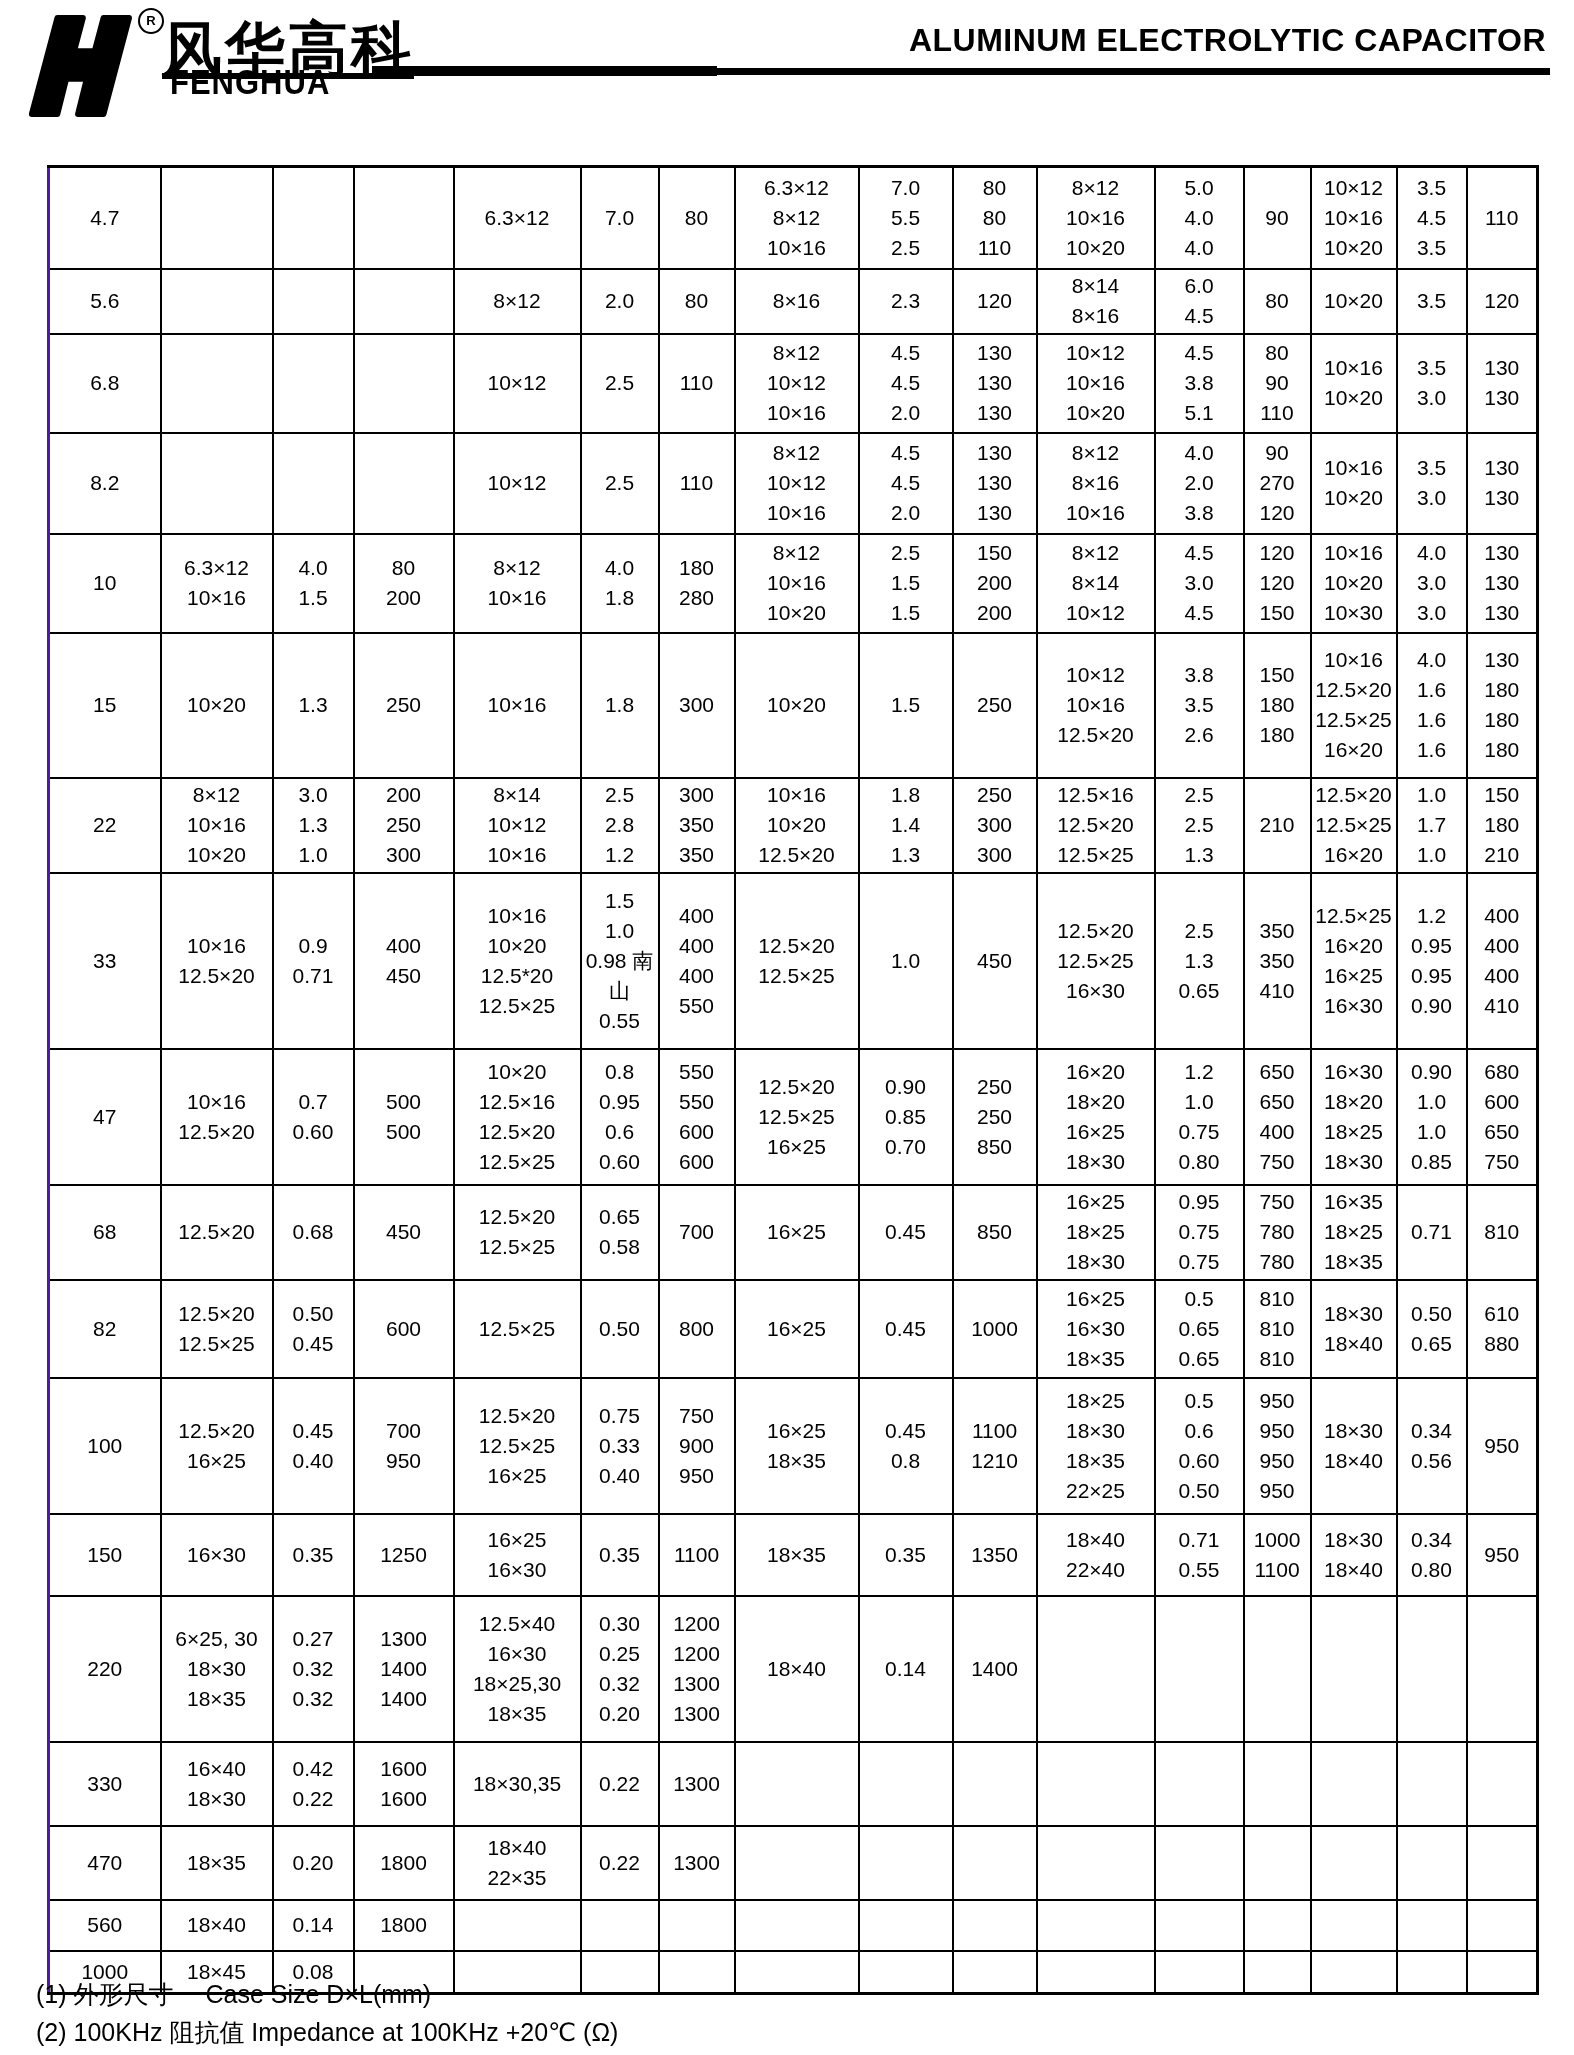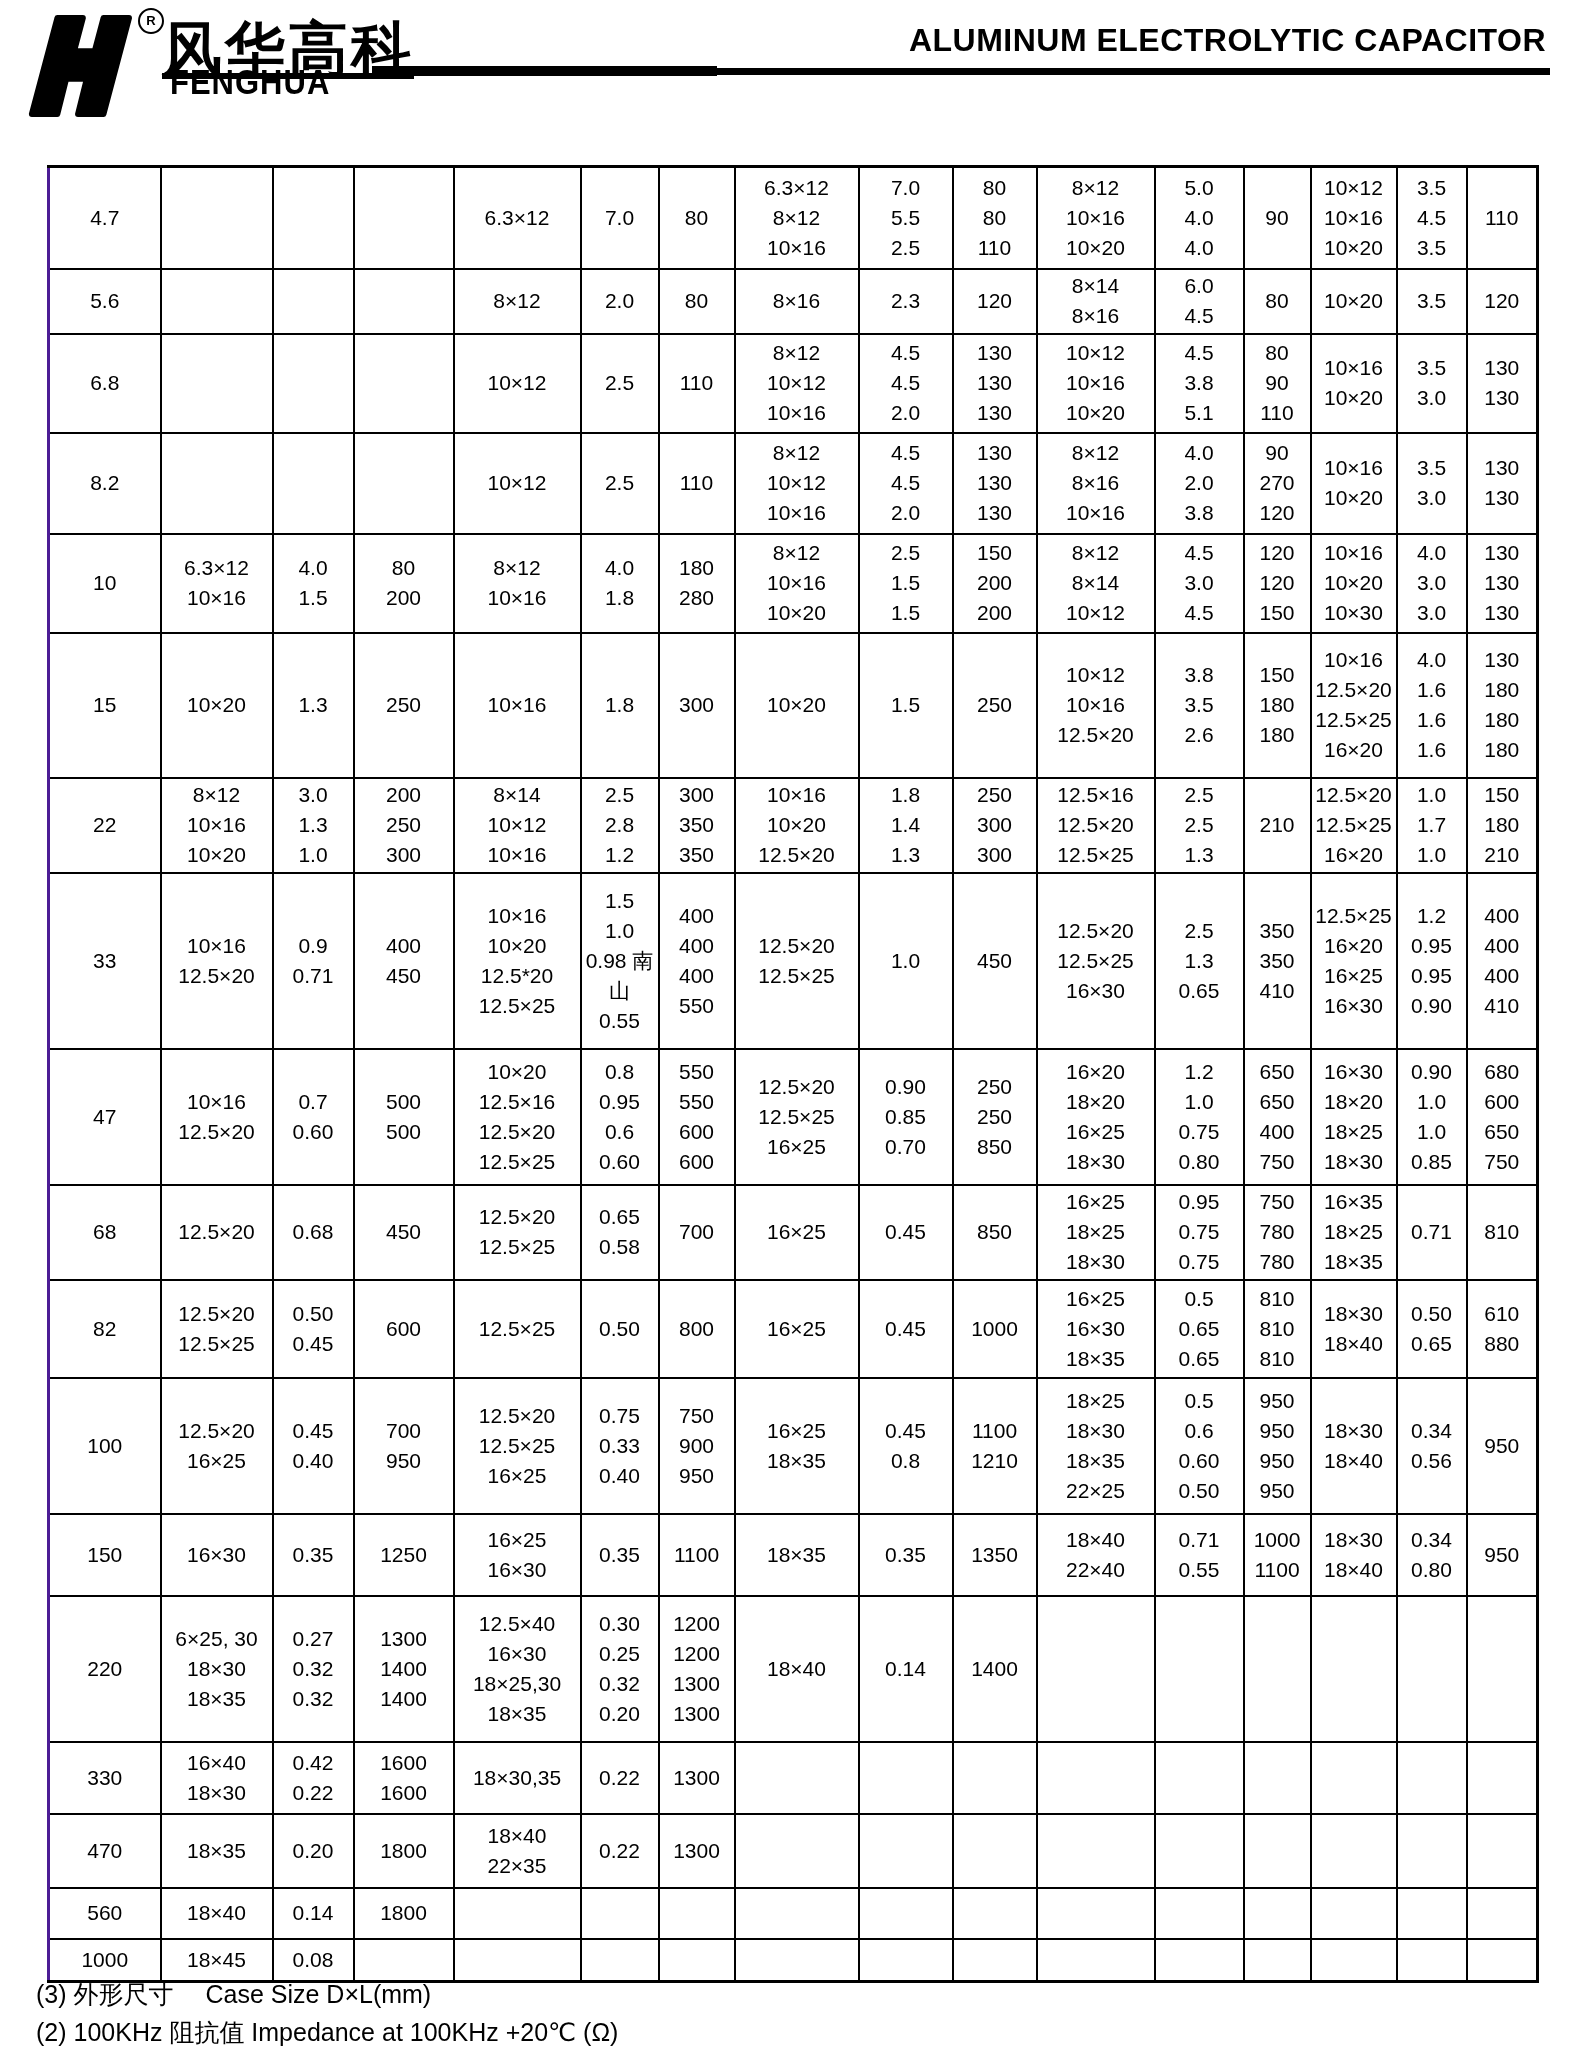--- a/index.html
+++ b/index.html
@@ -966,21 +966,21 @@
           <td>
             <div class="ln">1400</div>
           </td>
           <td></td>
           <td></td>
           <td></td>
           <td></td>
           <td></td>
           <td></td>
         </tr>
-        <tr style="height: 72px;">
+        <tr style="height: 84px;">
           <td>
             <div class="ln">330</div>
           </td>
           <td>
             <div class="ln">16×40</div>
             <div class="ln">18×30</div>
           </td>
           <td>
             <div class="ln">0.42</div>
             <div class="ln">0.22</div>
@@ -1088,18 +1088,18 @@
           <td></td>
           <td></td>
           <td></td>
           <td></td>
           <td></td>
         </tr>
       </tbody>
   </table>
 
   <div id="footnotes">
-    <div class="fn">(3) 外形尺寸　 Case Size D×L(mm)</div>
+    <div class="fn">(1) 外形尺寸　 Case Size D×L(mm)</div>
     <div class="fn">(2) 100KHz 阻抗值 Impedance at 100KHz +20℃  (Ω)</div>
     <div class="fn">(3) 最大允许纹波电流  Max allowable ripple current (mA rms, +105℃,100KHz)</div>
   </div>
 
 </div>
 
 </body></html>

